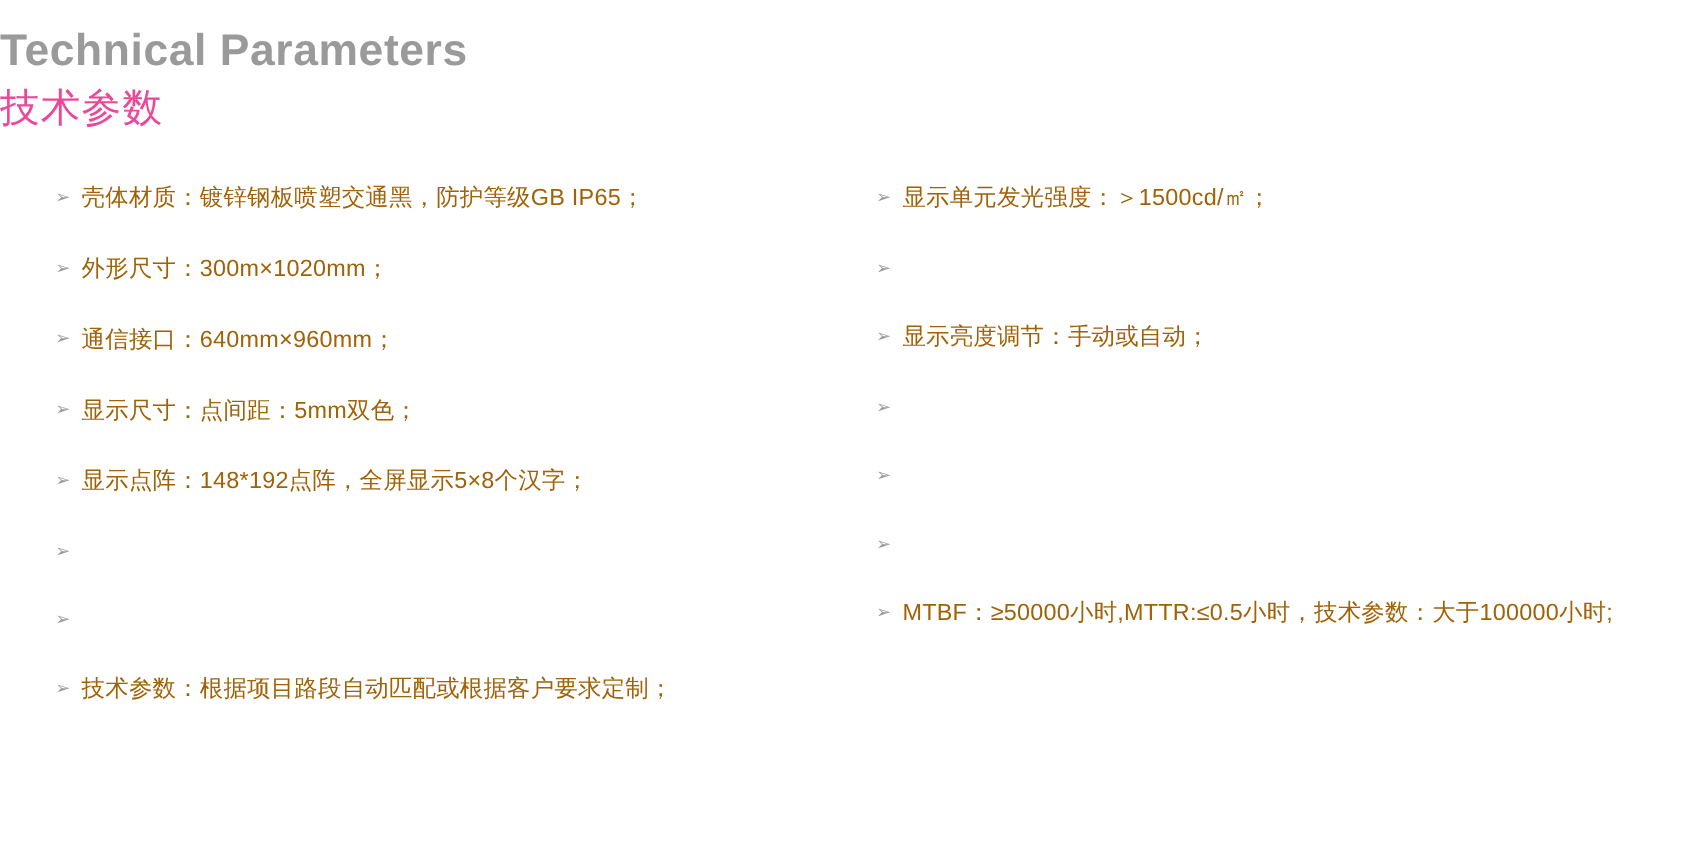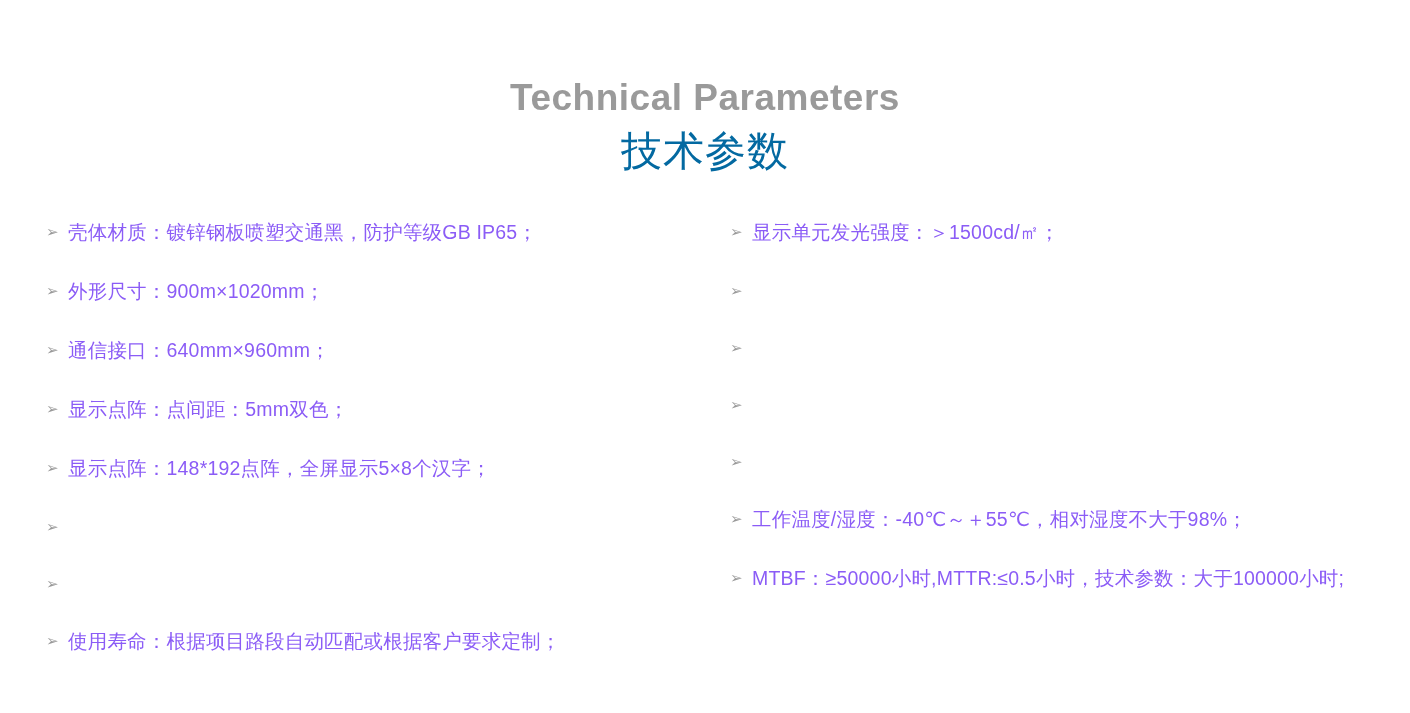--- a/index.html
+++ b/index.html
@@ -14,34 +14,32 @@
     color: #8d8d8d;
     overflow: hidden;
   }
   .page {
     position: relative;
     width: 1410px;
     height: 713px;
     box-sizing: border-box;
   }
   .title-block {
-    text-align: center;
-    padding-top: 32px;
-    margin-top: 44px;
+    padding-top: 20px;
   }
   .title-en {
     font-size: 37px;
     font-weight: bold;
     color: #9a9a9a;
     letter-spacing: 0.5px;
     line-height: 1.2;
   }
   .title-cn {
-    font-size: 41px;
-    color: #0369a1;
+    font-size: 33px;
+    color: #ec4899;
     line-height: 1.35;
     margin-top: 4px;
     letter-spacing: 1px;
   }
   .columns {
     display: flex;
     margin-top: 38px;
     padding: 0 44px 0 46px;
     box-sizing: border-box;
   }
@@ -60,21 +58,21 @@
     flex: 0 0 auto;
     width: 22px;
     font-size: 15px;
     line-height: 27px;
     color: #9a9a9a;
     text-align: left;
   }
   .spec-text {
     font-size: 19.5px;
     line-height: 29px;
-    color: #8b5cf6;
+    color: #a16207;
     letter-spacing: 0.2px;
   }
   .col-right .spec-item { margin-bottom: 30px; }
 </style>
 </head>
 <body>
 
 <div class="page">
 
   <div class="title-block">
@@ -86,79 +84,79 @@
 
     <div class="col col-left">
 
       <div class="spec-item">
         <span class="bullet">➢</span>
         <span class="spec-text">壳体材质：镀锌钢板喷塑交通黑，防护等级GB IP65；</span>
       </div>
 
       <div class="spec-item">
         <span class="bullet">➢</span>
-        <span class="spec-text">外形尺寸：900m×1020mm；</span>
+        <span class="spec-text">外形尺寸：300m×1020mm；</span>
       </div>
 
       <div class="spec-item">
         <span class="bullet">➢</span>
         <span class="spec-text">通信接口：640mm×960mm；</span>
       </div>
 
       <div class="spec-item">
         <span class="bullet">➢</span>
-        <span class="spec-text">显示点阵：点间距：5mm双色；</span>
+        <span class="spec-text">显示尺寸：点间距：5mm双色；</span>
       </div>
 
       <div class="spec-item">
         <span class="bullet">➢</span>
         <span class="spec-text">显示点阵：148*192点阵，全屏显示5×8个汉字；</span>
       </div>
 
       <div class="spec-item">
         <span class="bullet">➢</span>
       </div>
 
       <div class="spec-item">
         <span class="bullet">➢</span>
       </div>
 
       <div class="spec-item">
         <span class="bullet">➢</span>
-        <span class="spec-text">使用寿命：根据项目路段自动匹配或根据客户要求定制；</span>
+        <span class="spec-text">技术参数：根据项目路段自动匹配或根据客户要求定制；</span>
       </div>
 
     </div>
 
     <div class="col col-right">
 
       <div class="spec-item">
         <span class="bullet">➢</span>
         <span class="spec-text">显示单元发光强度：＞1500cd/㎡；</span>
       </div>
 
       <div class="spec-item">
         <span class="bullet">➢</span>
       </div>
 
       <div class="spec-item">
         <span class="bullet">➢</span>
+        <span class="spec-text">显示亮度调节：手动或自动；</span>
       </div>
 
       <div class="spec-item">
         <span class="bullet">➢</span>
       </div>
 
       <div class="spec-item">
         <span class="bullet">➢</span>
       </div>
 
       <div class="spec-item">
         <span class="bullet">➢</span>
-        <span class="spec-text">工作温度/湿度：-40℃～＋55℃，相对湿度不大于98%；</span>
       </div>
 
       <div class="spec-item">
         <span class="bullet">➢</span>
         <span class="spec-text">MTBF：≥50000小时,MTTR:≤0.5小时，技术参数：大于100000小时;</span>
       </div>
 
     </div>
 
   </div>

